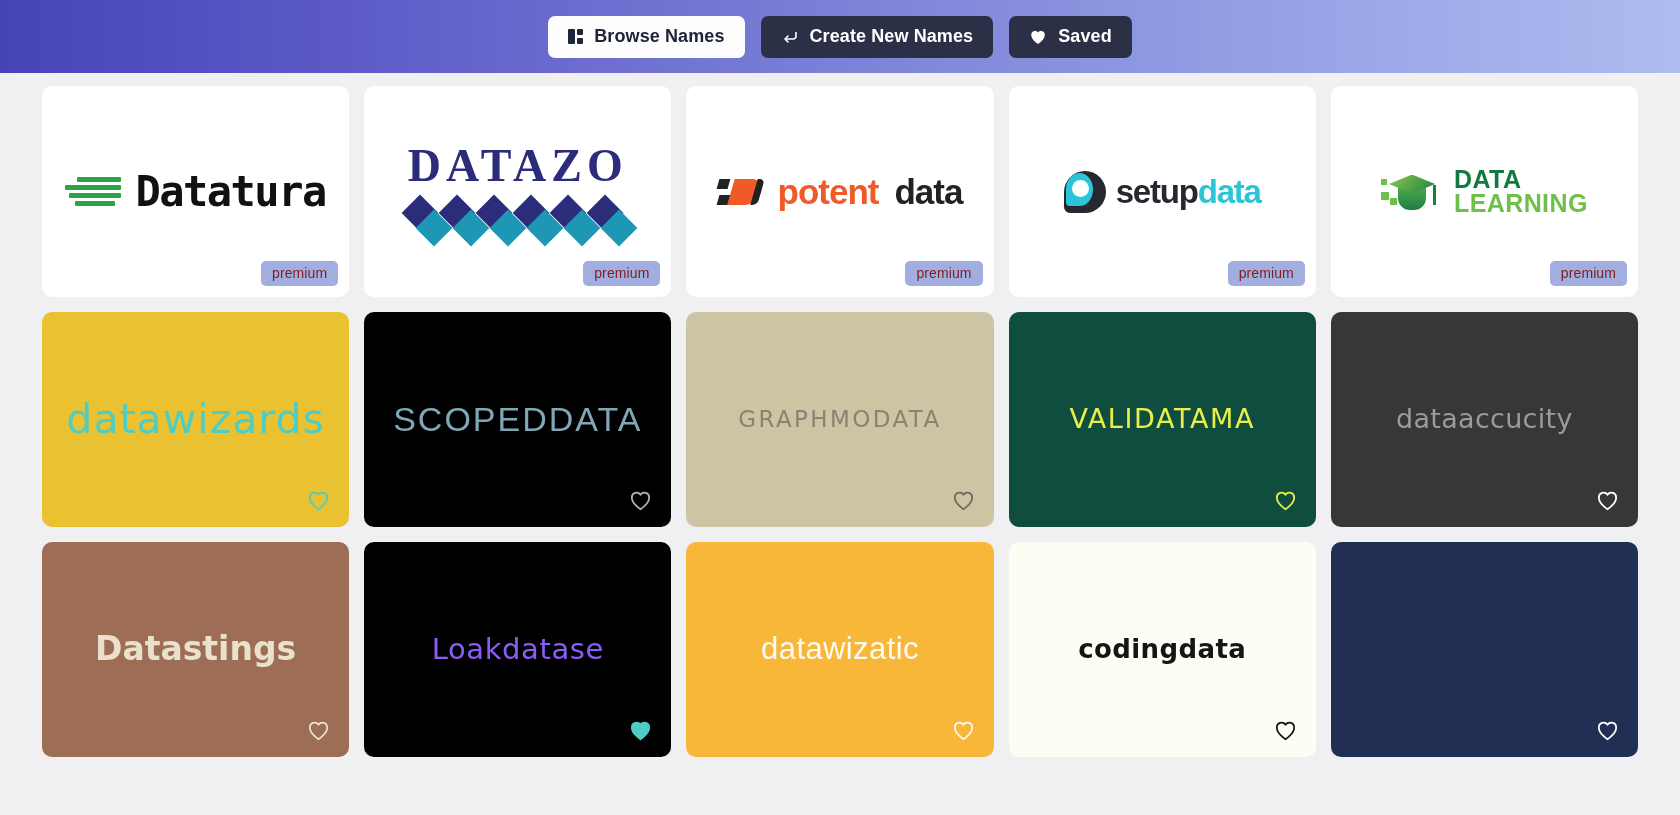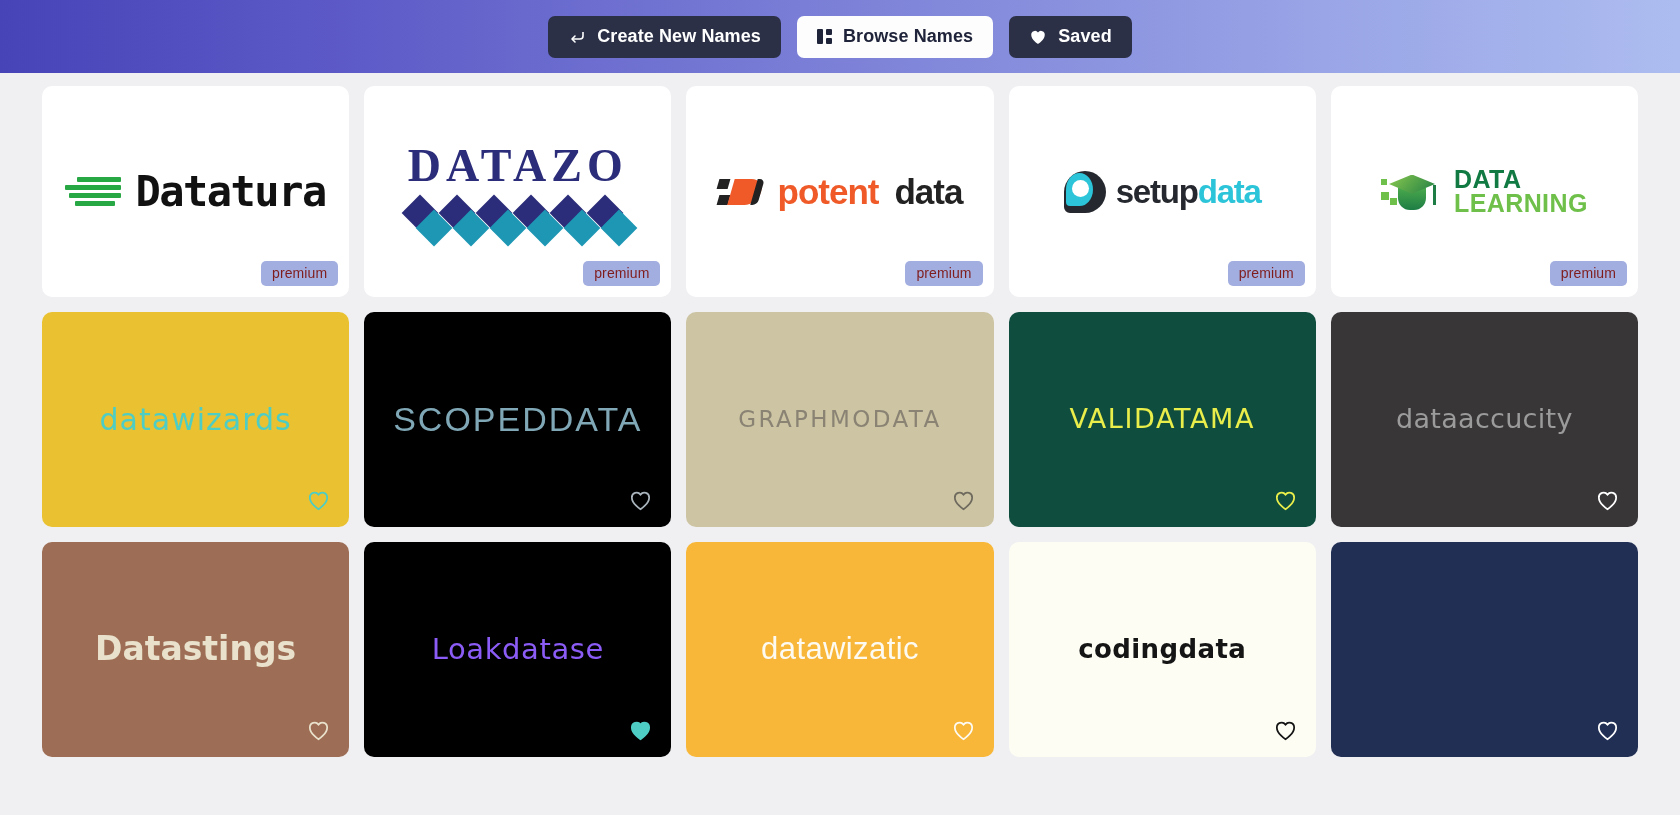--- a/index.html
+++ b/index.html
@@ -149,39 +149,39 @@
 
   
   .f-round   { font-family: "DejaVu Sans", sans-serif; font-weight: 400; }
   .f-cond    { font-family: "Liberation Sans Narrow","Liberation Sans", sans-serif; font-weight: 400; }
   .f-bold    { font-family: "DejaVu Sans", sans-serif; font-weight: 700; }
 </style>
 </head>
 <body>
 
 <div class="topbar">
+  <div class="navbtn light">
+    <span class="ico">
+      <span class="grid-ico">
+          <i></i>
+          <i></i>
+          <i></i>
+        </span>
+    </span>
+    <span>Browse Names</span>
+  </div>
+
   <div class="navbtn dark">
     <span class="ico">
       <svg width="18" height="18" viewBox="0 0 18 18">
           <path d="M15 4v4a3 3 0 0 1-3 3H4" stroke="#fff" stroke-width="1.6" fill="none"></path>
           <path d="M7 8l-3 3 3 3" stroke="#fff" stroke-width="1.6" fill="none" stroke-linecap="round" stroke-linejoin="round"></path>
         </svg>
     </span>
     <span>Create New Names</span>
-  </div>
-
-  <div class="navbtn light">
-    <span class="ico">
-      <span class="grid-ico">
-          <i></i>
-          <i></i>
-          <i></i>
-        </span>
-    </span>
-    <span>Browse Names</span>
   </div>
 
   <div class="navbtn dark">
     <span class="ico">
       <svg width="18" height="17" viewBox="0 0 24 22">
           <path d="M12 21s-9-5.7-9-12A5 5 0 0 1 12 5.6 5 5 0 0 1 21 9c0 6.3-9 12-9 12z" fill="#ffffff"></path>
         </svg>
     </span>
     <span>Saved</span>
   </div>
@@ -273,21 +273,21 @@
       </span>
       <span class="txt">
         <span class="t1">DATA</span>
         <span class="t2">LEARNING</span>
       </span>
     </div>
     <span class="premium">premium</span>
   </div>
 
   <div id="name-cards-host" style="display:contents"><div class="card name" style="background: rgb(234, 194, 49);">
-        <div class="nm f-round" style="color: rgb(78, 205, 196); font-size: 30px; letter-spacing: 1px; text-transform: lowercase;">datawizards</div>
+        <div class="nm f-round" style="color: rgb(78, 205, 196); font-size: 41px; letter-spacing: 1px; text-transform: lowercase;">datawizards</div>
         <span class="heart">
           <svg viewBox="0 0 24 22">
             <path d="M12 20.3S3.7 15 3.7 9.2A4.6 4.6 0 0 1 12 6.3a4.6 4.6 0 0 1 8.3 2.9c0 5.8-8.3 11.1-8.3 11.1z" fill="none" stroke="#4ecdc4" stroke-width="1.7"></path>
           </svg>
         </span>
       </div><div class="card name" style="background: #000000;">
         <div class="nm f-cond" style="color: rgb(127, 167, 181); font-size: 34px; letter-spacing: 2px; text-transform: uppercase;">SCOPEDDATA</div>
         <span class="heart">
           <svg viewBox="0 0 24 22">
             <path d="M12 20.3S3.7 15 3.7 9.2A4.6 4.6 0 0 1 12 6.3a4.6 4.6 0 0 1 8.3 2.9c0 5.8-8.3 11.1-8.3 11.1z" fill="none" stroke="#a9b3bb" stroke-width="1.7"></path>

